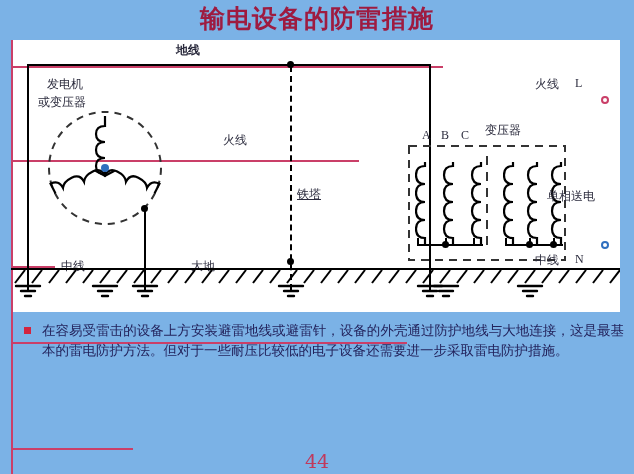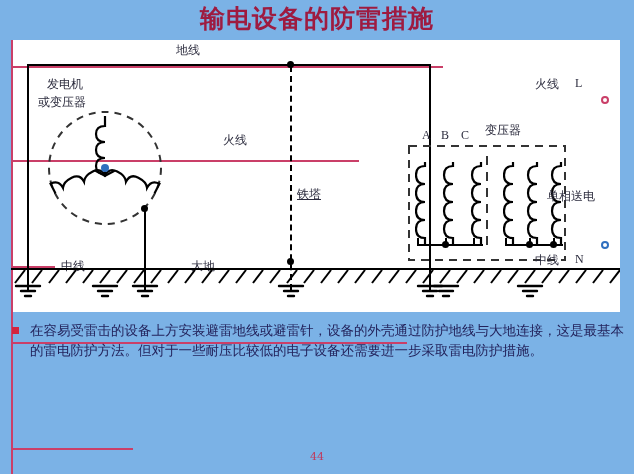--- a/index.html
+++ b/index.html
@@ -46,53 +46,53 @@
 
   .lbl{
     position:absolute;
     font-family:"DejaVu Serif","Liberation Serif",serif;
     font-size:12px;color:#2b2b3d;white-space:nowrap;
   }
   .lbl.lat{font-family:"Liberation Serif","DejaVu Serif",serif;font-size:12px;}
 
   
   #bullets{position:absolute;left:0;top:320px;width:634px;}
-  .bullet{position:relative;display:flex;margin-bottom:6px;padding-left:12px;}
+  .bullet{position:relative;display:flex;margin-bottom:6px;padding-left:24px;}
   .bmark{
     flex:0 0 auto;width:7px;height:7px;background:#d2243f;
     margin-top:7px;margin-right:11px;
   }
   .btext{
     flex:1 1 auto;
     font-family:"DejaVu Serif","Liberation Serif",serif;
     font-size:13.5px;line-height:20px;color:#23235c;
     padding-right:10px;text-align:justify;
   }
   #pagenum{
     position:absolute;left:0;top:450px;width:634px;text-align:center;
     font-family:"DejaVu Serif","Liberation Serif",serif;
-    font-size:11px;color:#c0395c;
+    font-size:19px;color:#c0395c;
   }
 </style>
 </head>
 <body>
 
 <div id="slide">
 
   <div id="title">输电设备的防雷措施</div>
 
   <div id="panel">
     <div id="panel-inner">
 
       <div class="wire h" style="left:16px;top:24px;width:404px;"></div>
 
       <div class="wire v" style="left:16px;top:24px;height:226px;"></div>
 
       <div class="wire v" style="left:418px;top:24px;height:226px;"></div>
-      <div class="lbl" style="left:165px;top:2px;">地线</div>
+      <div class="lbl" style="left:165px;top:2px;font-weight:bold;">地线</div>
 
       <div class="node" style="left:276px;top:21px;"></div>
 
       <div class="dashv" style="left:279px;top:26px;height:224px;"></div>
       <div class="lbl" style="left:286px;top:146px;text-decoration:underline;">铁塔</div>
 
       <div class="lbl" style="left:36px;top:36px;">发电机</div>
       <div class="lbl" style="left:27px;top:54px;">或变压器</div>
 
       <svg style="position:absolute;left:34px;top:68px;" width="120" height="120">

